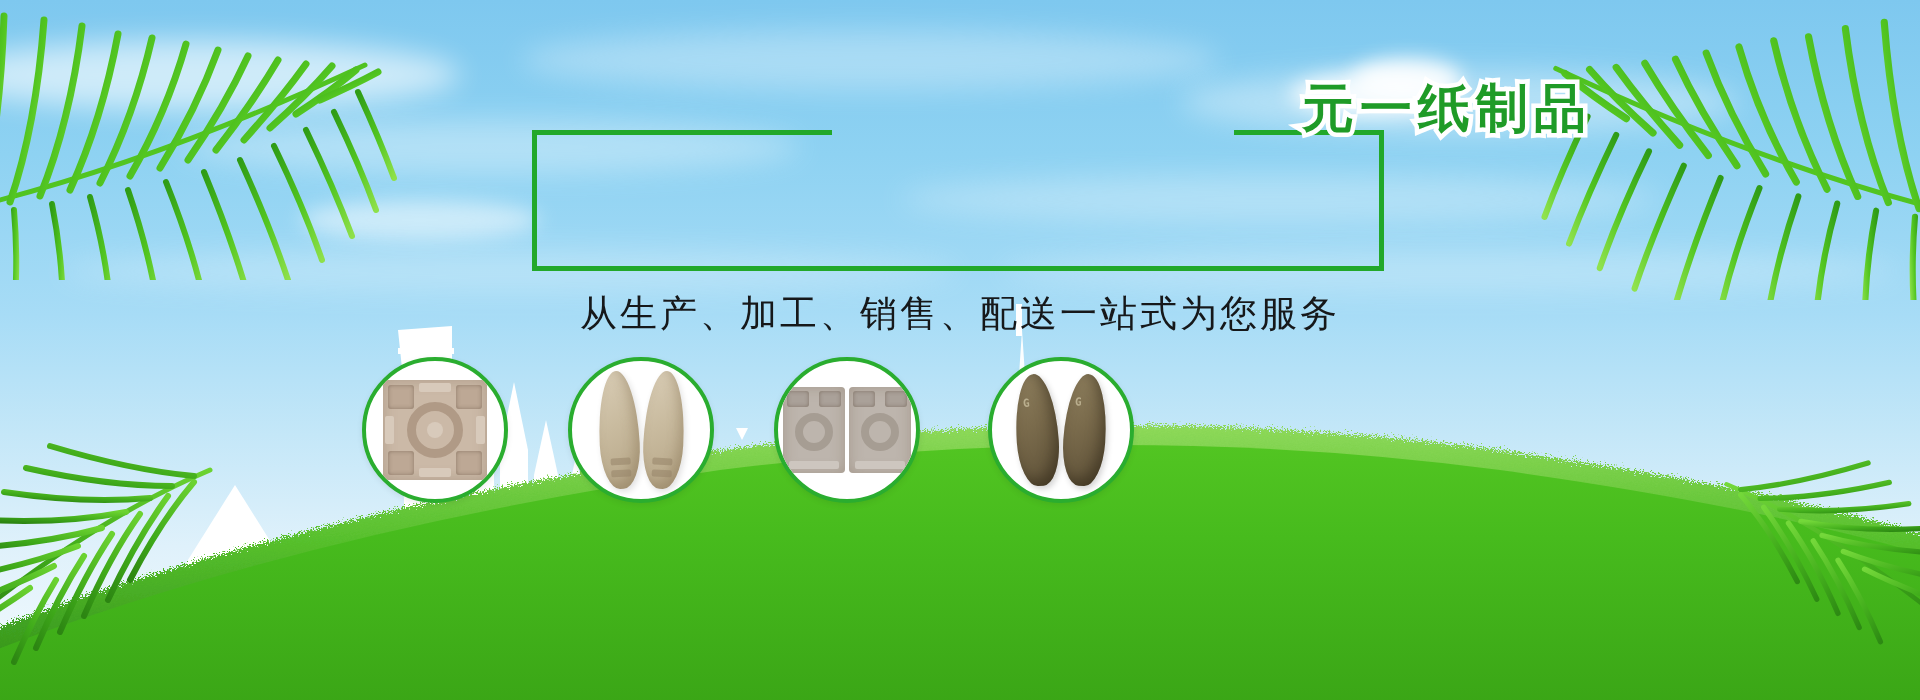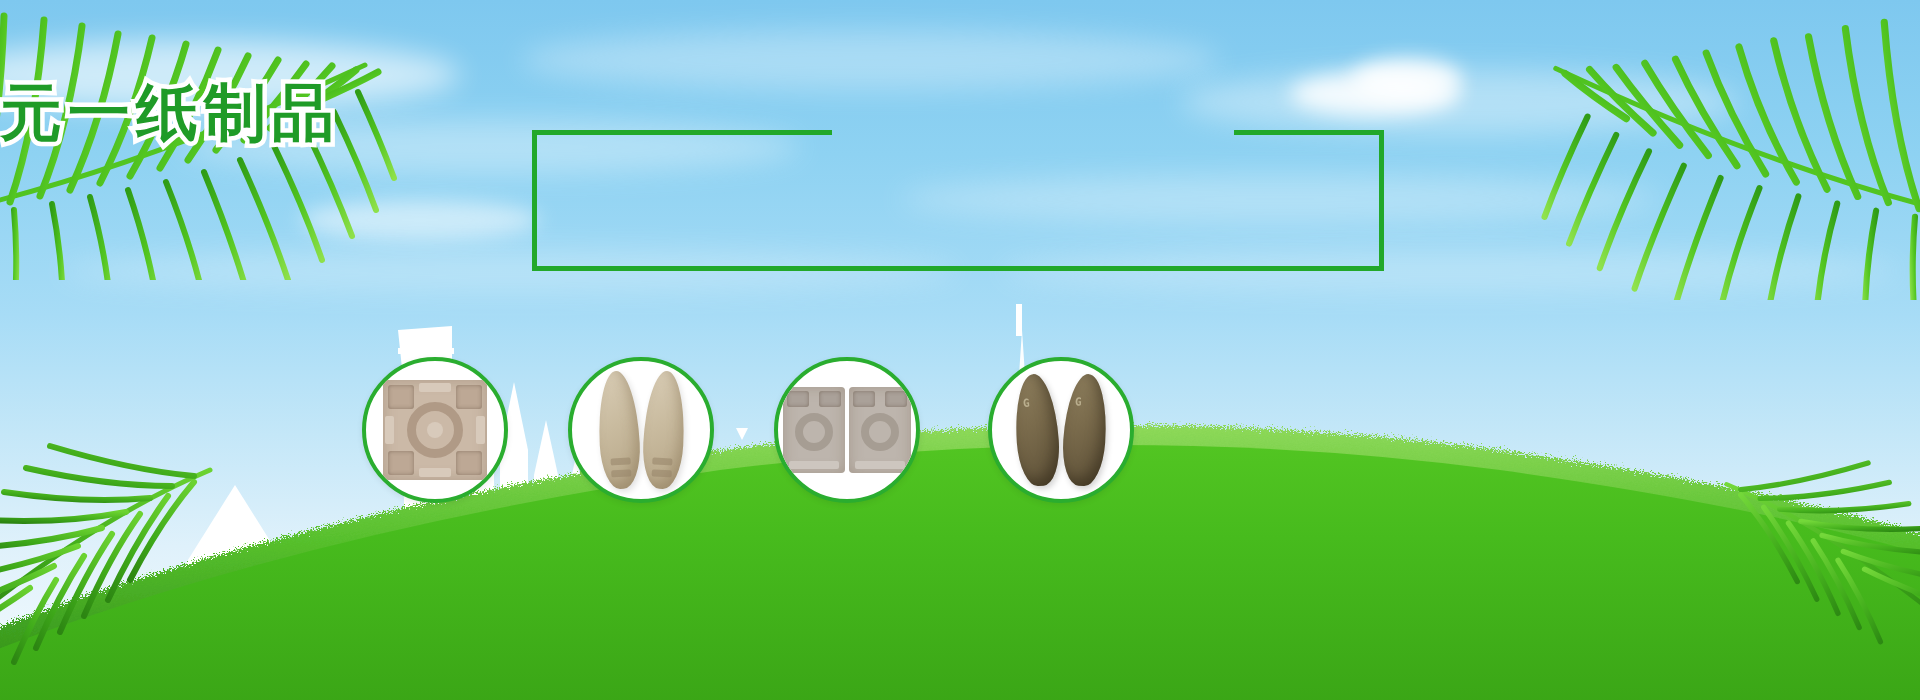--- a/index.html
+++ b/index.html
@@ -31,22 +31,22 @@
     position:absolute;left:532px;top:135px;width:852px;height:136px;
     border:5px solid #22a82a;border-top:none;box-sizing:border-box;
   }
   #frame::before{
     content:"";position:absolute;left:-5px;top:-5px;width:300px;height:5px;background:#22a82a;
   }
   #frame::after{
     content:"";position:absolute;right:-5px;top:-5px;width:150px;height:5px;background:#22a82a;
   }
   .head1{
-    position:absolute;left:0;top:82px;width:1592px;text-align:left;
-    font-size:62px;font-weight:bold;letter-spacing:6px;line-height:1;
+    position:absolute;left:0;top:82px;width:1592px;text-align:right;
+    font-size:52px;font-weight:bold;letter-spacing:6px;line-height:1;
     color:#1f9b27;
     -webkit-text-stroke:9px #ffffff;
     paint-order:stroke fill;
     text-shadow:0 0 1px #fff;
   }
   .head2{
     position:absolute;left:0;top:148px;width:1920px;text-align:center;
     font-size:74px;font-weight:bold;letter-spacing:5px;line-height:1;
     color:#1f9b27;
     -webkit-text-stroke:11px #ffffff;
@@ -315,20 +315,21 @@
       <path d="M188 66 Q 156 110 128 170"></path>
       <path d="M160 84 Q 130 126 104 186"></path>
       <path d="M132 104 Q 104 146 80 202"></path>
       <path d="M104 126 Q 78 166 56 218"></path>
     </g>
   </svg>
 
   <div id="frame"></div>
 
   <div class="head1">元一纸制品</div>
+  <div class="sub">从生产、加工、销售、配送一站式为您服务</div>
 
   <div class="pcircle" style="left:362px;top:357px;width:146px;height:146px;">
     <div class="prod tray" style="width:104px;height:100px;">
       <div class="ring" style="left:24px;top:22px;width:56px;height:56px;"></div>
       <div class="cell" style="left:5px;top:5px;width:26px;height:24px;"></div>
       <div class="cell" style="right:5px;top:5px;width:26px;height:24px;"></div>
       <div class="cell" style="left:5px;bottom:5px;width:26px;height:24px;"></div>
       <div class="cell" style="right:5px;bottom:5px;width:26px;height:24px;"></div>
       <div class="bar" style="left:36px;top:3px;width:32px;height:9px;"></div>
       <div class="bar" style="left:36px;bottom:3px;width:32px;height:9px;"></div>

